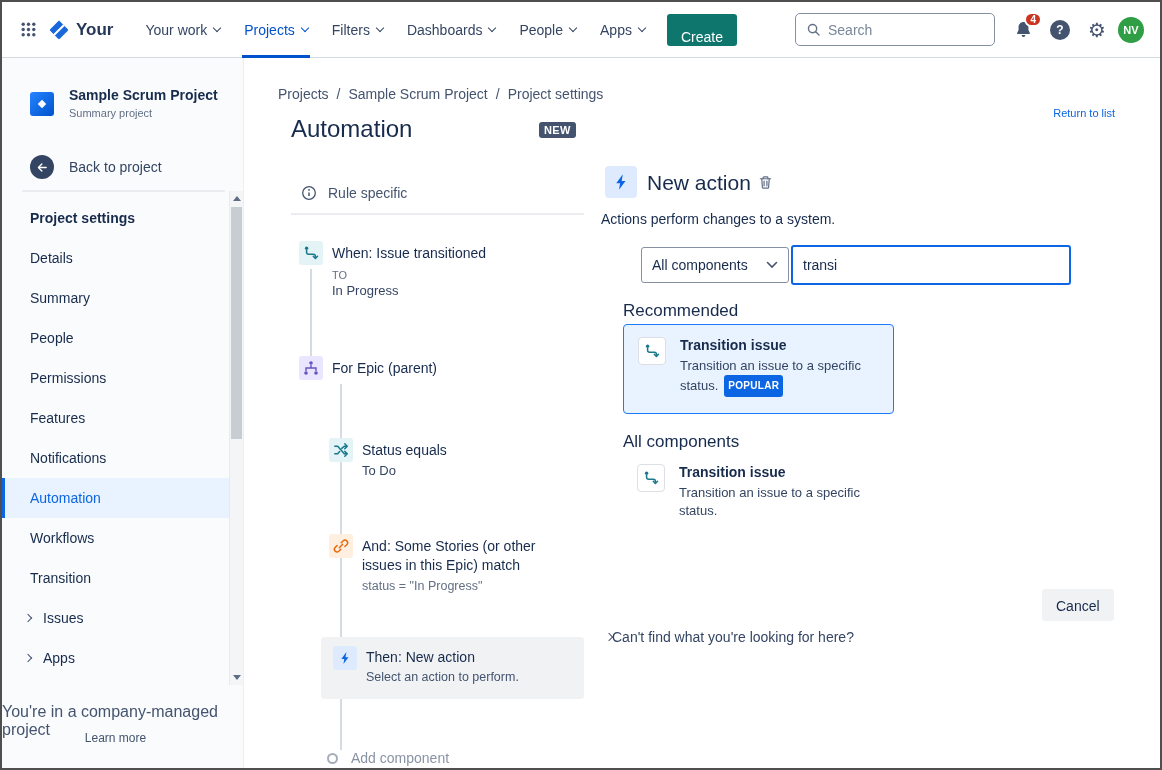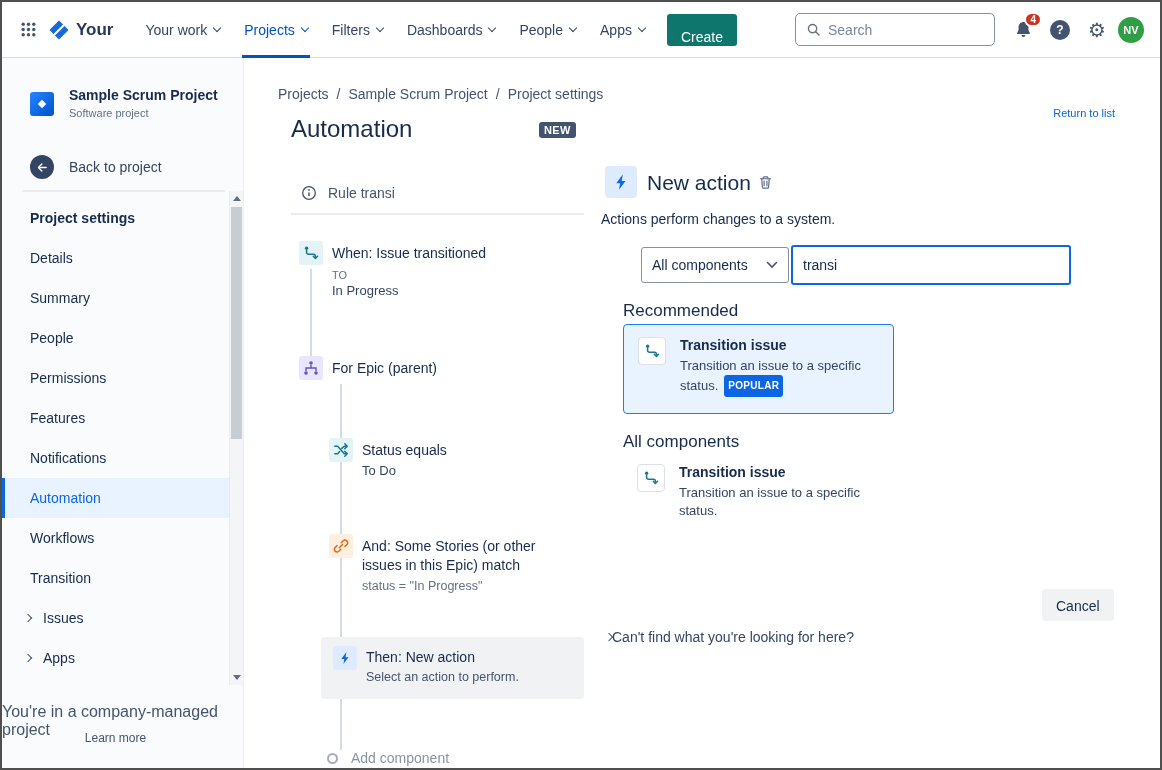--- a/index.html
+++ b/index.html
@@ -186,21 +186,21 @@
 
   <aside class="sidebar">
     <div class="proj-header">
       <div class="proj-avatar">
         <svg width="12" height="12" viewBox="0 0 12 12">
             <rect x="3" y="3" width="6" height="6" fill="#fff" transform="rotate(45 6 6)"></rect>
           </svg>
       </div>
       <div>
         <div class="proj-name">Sample Scrum Project</div>
-        <div class="proj-type">Software project</div>
+        <div class="proj-type">Summary project</div>
       </div>
     </div>
 
     <div class="back-row">
       <span class="back-circle">
         <svg width="13" height="13" viewBox="0 0 16 16" fill="none" stroke="#fff" stroke-width="1.7" stroke-linecap="round" stroke-linejoin="round">
             <path d="M12.5 8h-9"></path>
             <path d="M7.2 3.8 3 8l4.2 4.2"></path>
           </svg>
       </span>
@@ -275,21 +275,21 @@
     <h1 class="page-title">Automation</h1>
     <span class="new-badge">NEW</span>
     <span class="return-link">Return to list</span>
 
     <div class="rule-details">
       <svg width="16" height="16" viewBox="0 0 16 16" fill="none" stroke="#44546f">
         <circle cx="8" cy="8" r="6.3" stroke-width="1.3"></circle>
           <path d="M8 7.4v3.6" stroke-width="1.5"></path>
           <circle cx="8" cy="4.9" r="0.9" fill="#44546f" stroke="none"></circle>
       </svg>
-      <span>Rule transi</span>
+      <span>Rule specific</span>
     </div>
     <div class="rule-divider"></div>
 
     <div class="vline vline-a"></div>
     <div class="vline vline-b"></div>
 
     <div class="step" style="left:55px;top:183px;">
       <span class="step-icon teal">
         <svg width="16" height="16" viewBox="0 0 16 16" fill="none">
             <circle cx="3.6" cy="3.2" r="1.7" fill="currentColor"></circle>

